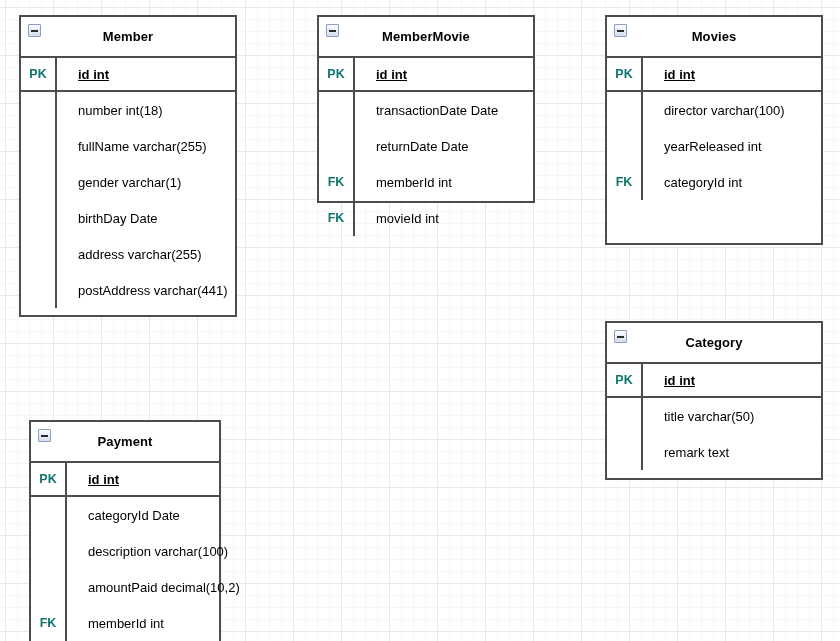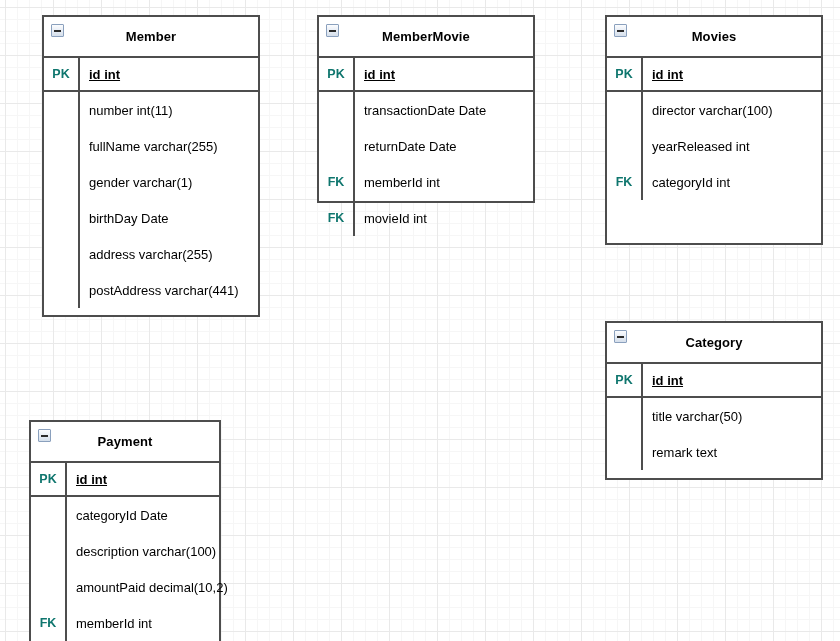--- a/index.html
+++ b/index.html
@@ -110,21 +110,21 @@
     font-weight: bold;
     color: #0f766e;
   }
 
   .attr-cell {
     box-sizing: border-box;
     flex: 1;
     height: 100%;
     display: flex;
     align-items: center;
-    padding-left: 9px;
+    padding-left: 21px;
     font-size: 13px;
     color: #000000;
     white-space: nowrap;
   }
   .attr-cell.pk-name {
     font-weight: bold;
     text-decoration: underline;
     text-underline-offset: 1px;
   }
 
@@ -132,35 +132,35 @@
     box-sizing: border-box;
   }
   .rows-area.padded-bottom {
     padding-bottom: 10px;
   }
 </style>
 </head>
 <body>
 
 <div id="canvas">
-    <div class="entity" style="left: 42px; top: 15px; width: 218px; height: 302px;">
+    <div class="entity" style="left: 19px; top: 15px; width: 218px; height: 302px;">
       <div class="entity-title-bar">
         <span class="collapse-icon">
           <i></i>
         </span>
         <span class="entity-title">Member</span>
       </div>
       <div class="rows-area padded-bottom">
         <div class="row pk-row">
           <div class="key-cell">PK</div>
           <div class="attr-cell pk-name">id int</div>
         </div>
         <div class="row">
           <div class="key-cell"></div>
-          <div class="attr-cell">number int(11)</div>
+          <div class="attr-cell">number int(18)</div>
         </div>
         <div class="row">
           <div class="key-cell"></div>
           <div class="attr-cell">fullName varchar(255)</div>
         </div>
         <div class="row">
           <div class="key-cell"></div>
           <div class="attr-cell">gender varchar(1)</div>
         </div>
         <div class="row">

